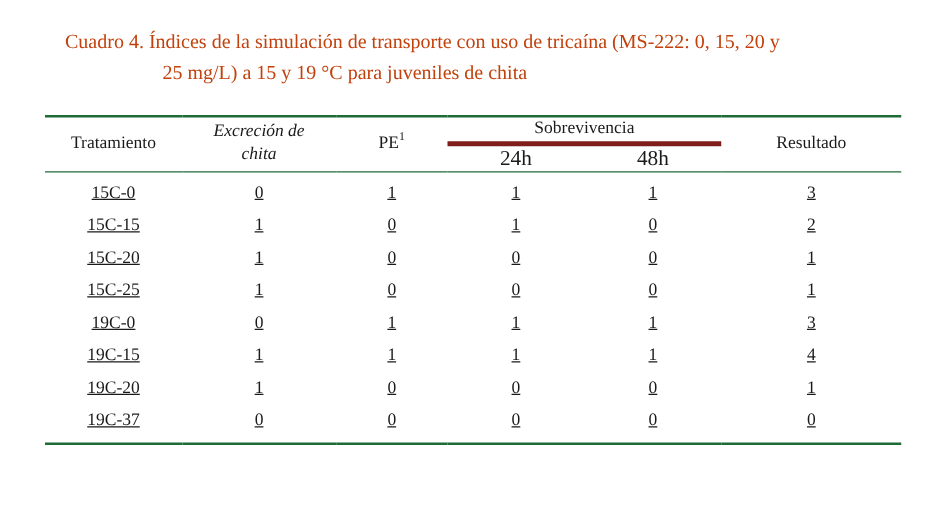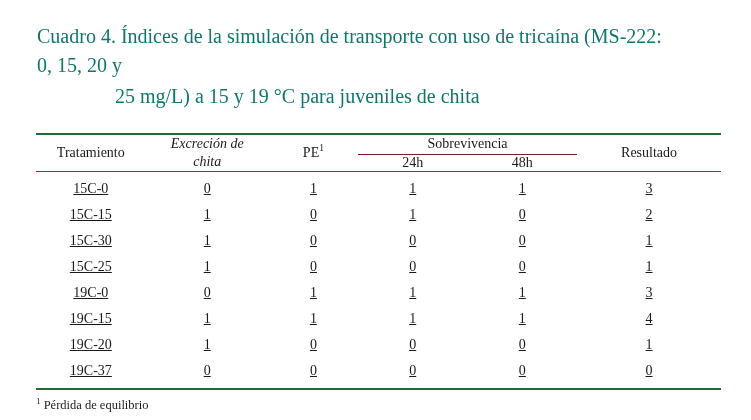--- a/index.html
+++ b/index.html
@@ -17,24 +17,24 @@
   .page {
     box-sizing: border-box;
     width: 751px;
     height: 420px;
     padding: 22px 30px 10px 36px;
     position: relative;
   }
 
   
   .caption {
-    font-size: 20px;
+    font-size: 16px;
     line-height: 1.45;
-    color: #0f766e;
-    margin: 0 0 22px 1px;
+    color: #c2410c;
+    margin: 0 0 22px 16px;
     padding-right: 40px;
   }
   .caption .cap-label {
     white-space: nowrap;
   }
   .caption .cap-text {
     display: inline;
   }
   .cap-line2 {
     display: block;
@@ -89,25 +89,25 @@
   .head-row th.pe {
     width: 13%;
   }
   .head-row th.sob {
     width: 32%;
   }
   .head-row th.res {
     width: 22%;
   }
   .span-underline {
-    border-bottom: 1px solid #7f1d1d;
+    border-bottom: 4px solid #7f1d1d;
   }
   .subhead-row th {
     padding: 3px 4px 6px 4px;
-    font-size: 14px;
+    font-size: 17px;
   }
   sup {
     font-size: 9.5px;
     vertical-align: super;
     line-height: 0;
   }
 
   tbody tr.data-row td {
     padding: 5px 4px;
     font-size: 14px;
@@ -188,21 +188,21 @@
       </tr>
       <tr class="data-row">
         <td>15C-15</td>
         <td>1</td>
         <td>0</td>
         <td>1</td>
         <td>0</td>
         <td>2</td>
       </tr>
       <tr class="data-row">
-        <td>15C-30</td>
+        <td>15C-20</td>
         <td>1</td>
         <td>0</td>
         <td>0</td>
         <td>0</td>
         <td>1</td>
       </tr>
       <tr class="data-row">
         <td>15C-25</td>
         <td>1</td>
         <td>0</td>
@@ -244,18 +244,14 @@
       </tr>
       <tr class="spacer-row">
           <td colspan="6"></td>
         </tr>
       <tr class="rule-bottom">
         <td colspan="6"></td>
       </tr>
     </tbody>
   </table>
 
-  <div class="footnote">
-    <sup>1</sup>
-    <span>Pérdida de equilibrio</span>
-  </div>
 
 </div>
 
 </body></html>

